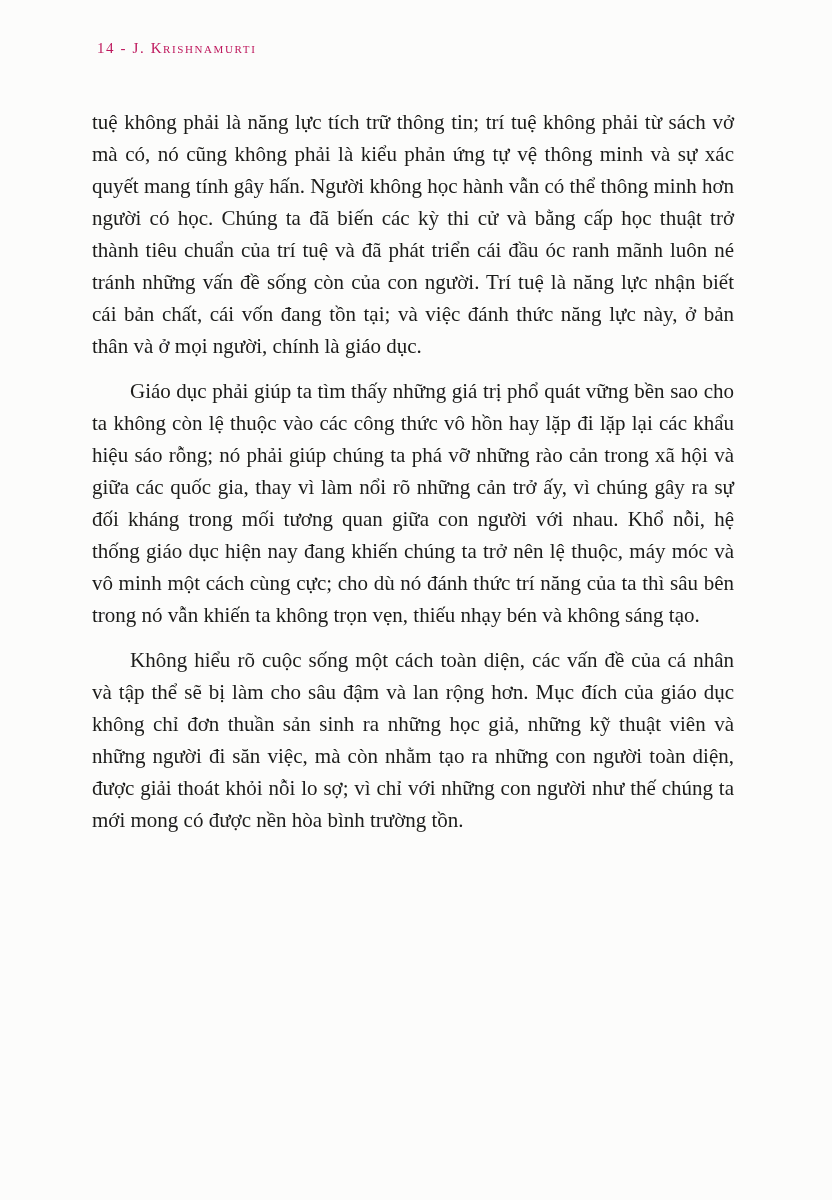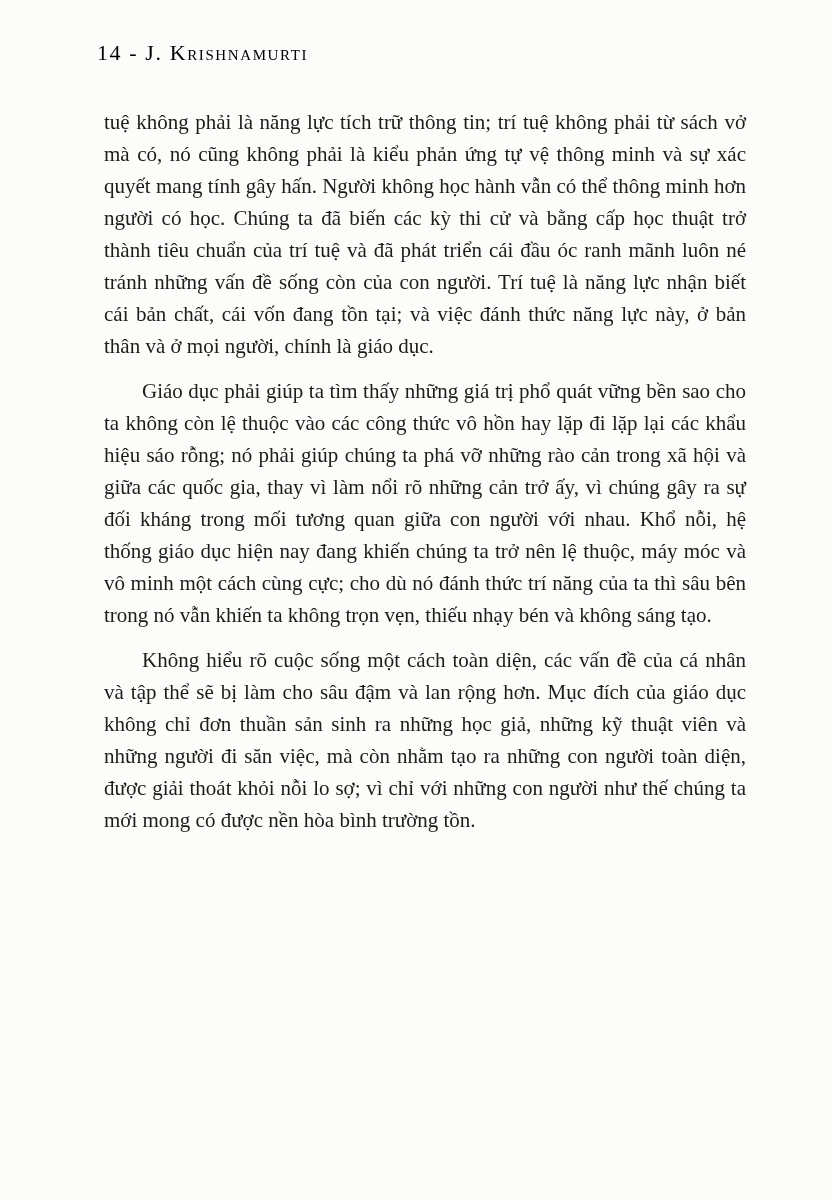--- a/index.html
+++ b/index.html
@@ -17,33 +17,33 @@
     width: 832px;
     height: 1200px;
     background: #fcfcfb;
     font-family: "Liberation Serif", serif;
     color: #1d1d1b;
   }
   .running-header {
     position: absolute;
     top: 40px;
     left: 97px;
-    font-size: 22px;
+    font-size: 15px;
     letter-spacing: 1.6px;
-    color: #000000;
+    color: #be185d;
     font-variant: small-caps;
     white-space: nowrap;
   }
   .running-header span {
     font-variant: small-caps;
   }
   .body-text {
     position: absolute;
     top: 106px;
-    left: 104px;
+    left: 92px;
     width: 642px;
     font-size: 21px;
     line-height: 32px;
     text-align: justify;
     color: #1c1c1a;
   }
   .body-text p {
     margin: 0 0 13px 0;
     text-indent: 38px;
   }

